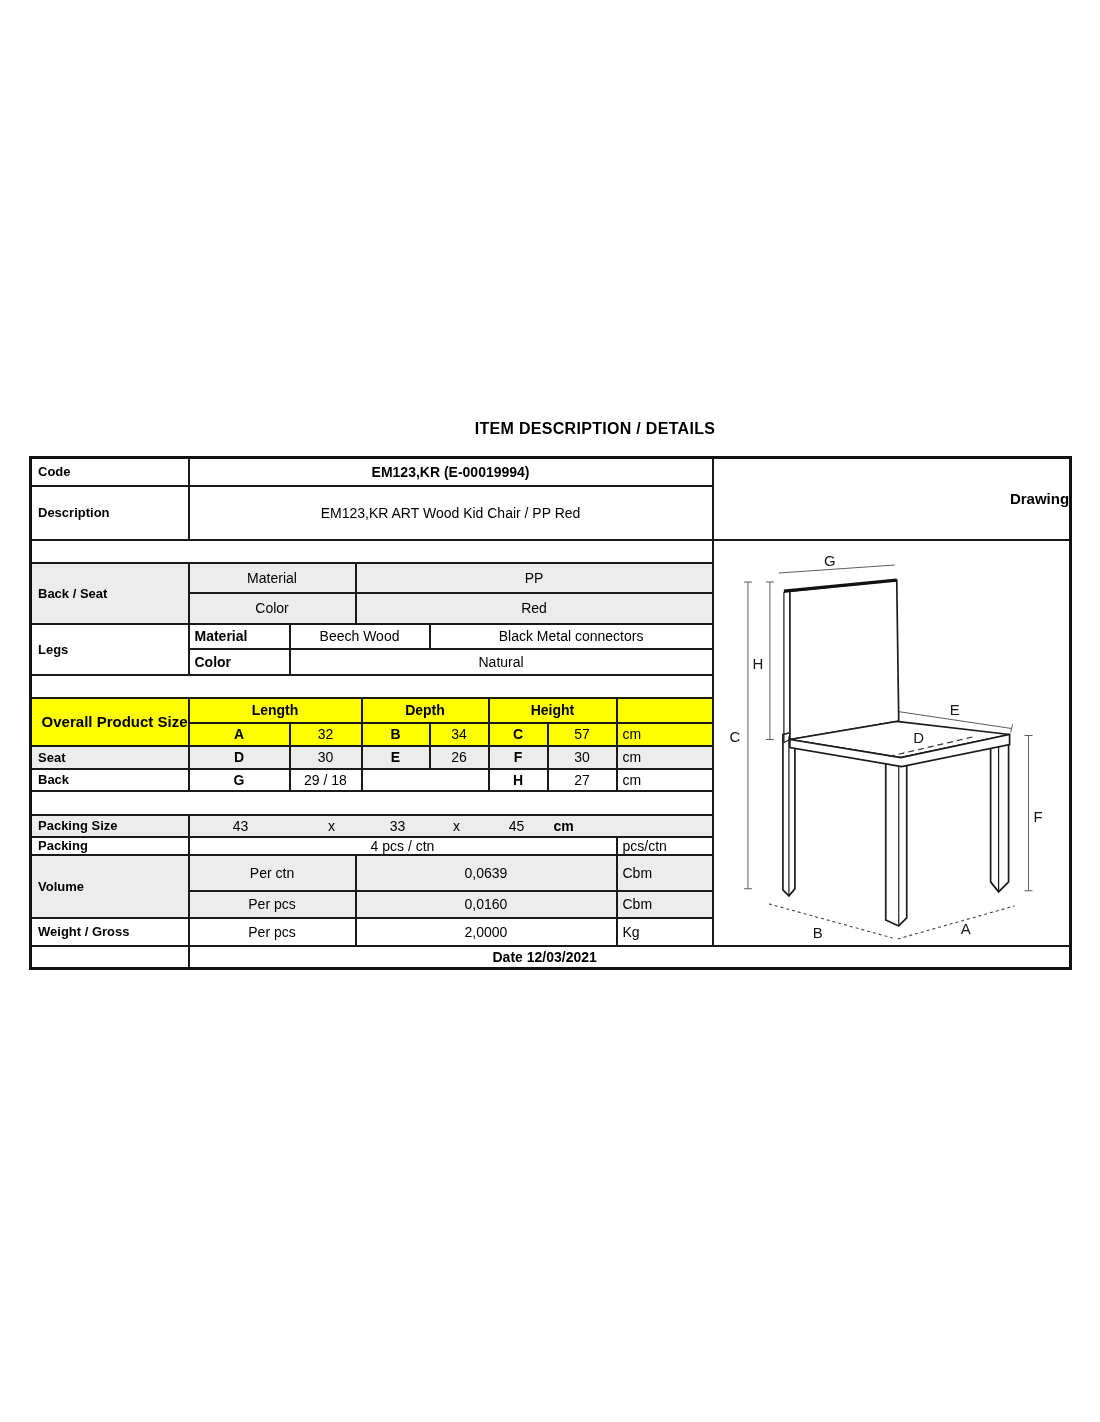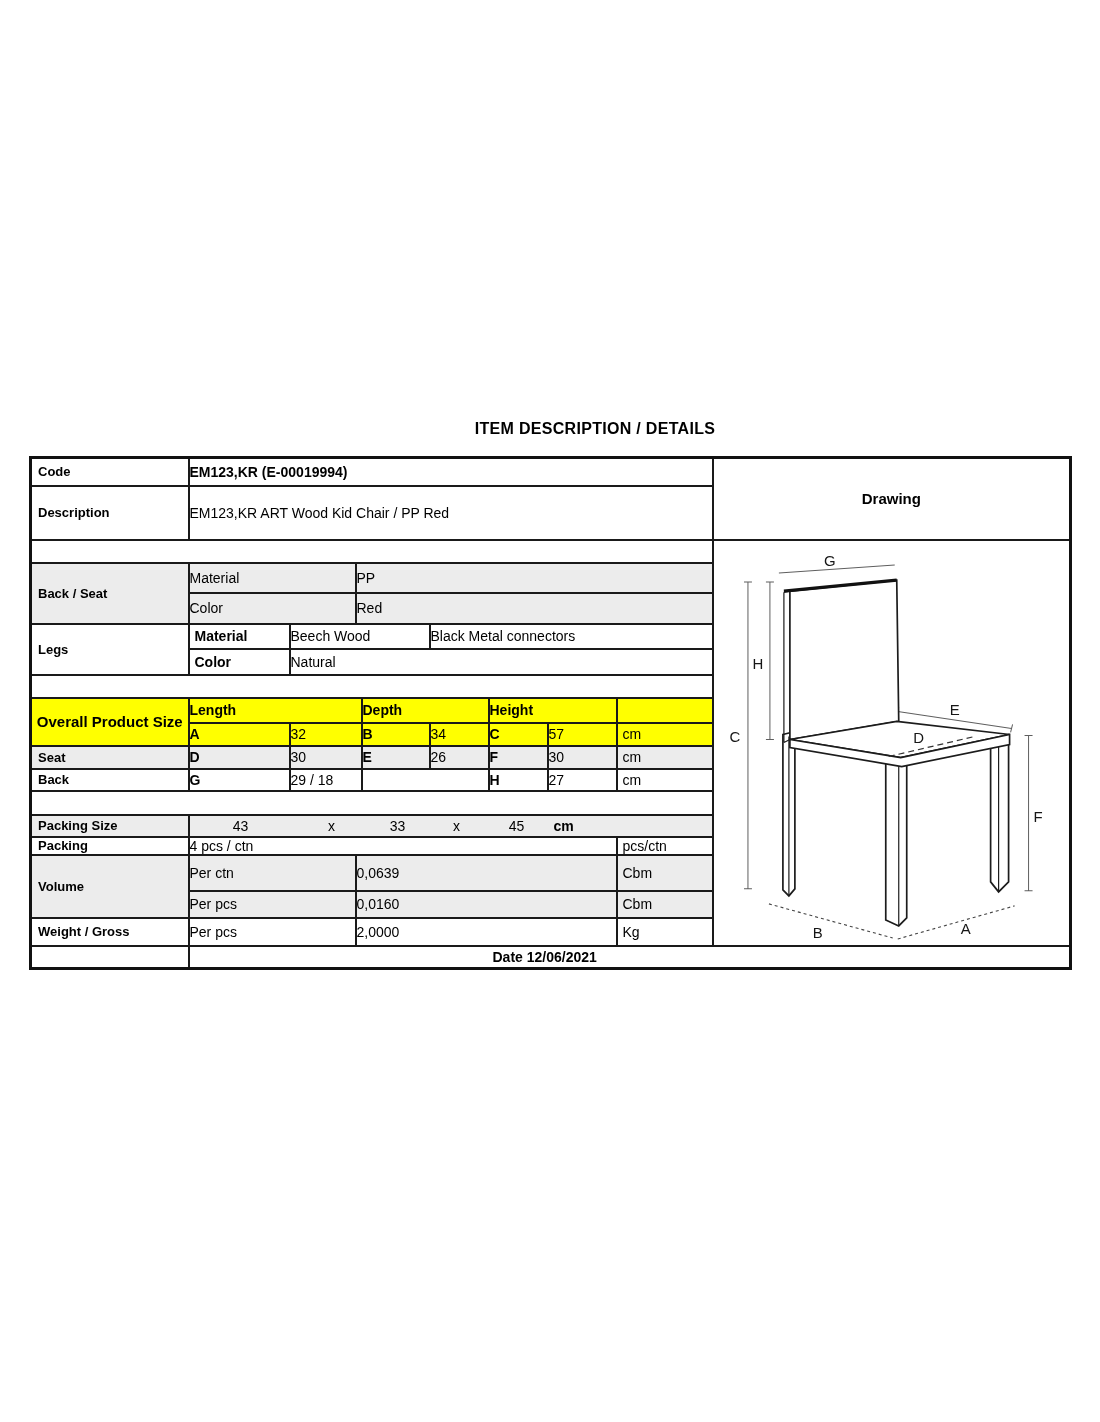--- a/index.html
+++ b/index.html
@@ -5,28 +5,28 @@
   html,body{margin:0;padding:0;background:#fff;}
   .page{position:relative;width:1100px;height:1422px;background:#ffffff;overflow:hidden;
         font-family:"Liberation Sans",sans-serif;color:#000;}
   .doc-title{position:absolute;top:420px;left:0;width:1100px;text-align:center;
              font-size:16px;font-weight:bold;letter-spacing:.3px;padding-left:45px;}
   table.spec{position:absolute;left:29px;top:456px;width:1041px;border-collapse:collapse;
              table-layout:fixed;border:3px solid #111;}
   td{border:2px solid #1a1a1a;padding:0;vertical-align:middle;font-size:14px;
      overflow:hidden;white-space:nowrap;}
   .lab{font-weight:bold;text-align:left;padding-left:6px;font-size:13px;}
-  .ctr{}
+  .ctr{text-align:center;}
   .b{font-weight:bold;}
   .unit{text-align:left;padding-left:5px;}
   .gray{background:#ececec;}
   .yellow{background:#ffff00;}
-  .wraplab{white-space:normal;line-height:1.15;text-align:center;font-weight:bold;font-size:15px;}
+  .wraplab{white-space:normal;line-height:1.15;text-align:right;font-weight:bold;font-size:15px;}
   .subl{padding-left:5px;font-weight:bold;}
-  .drawhead{text-align:center;font-weight:bold;font-size:15px;}
+  .drawhead{text-align:right;font-weight:bold;font-size:15px;}
   .drawcell{position:relative;padding:0;}
   .drawcell svg{position:absolute;left:0;top:0;width:100%;height:100%;}
   .packdims{position:relative;height:100%;}
   .packdims span{position:absolute;top:50%;transform:translate(-50%,-50%);}
   .datecell{text-align:left;padding-left:303px;font-weight:bold;}
   .chair-line{stroke:#5f5f5f;stroke-width:1;fill:none;}
   .chair-edge{stroke:#1c1c1c;stroke-width:1.7;fill:#fff;}
   .chair-mid{stroke:#1c1c1c;stroke-width:1.2;fill:none;}
   .dim-label{font-family:"Liberation Sans",sans-serif;font-size:15px;fill:#161616;}
 </style>
@@ -203,17 +203,17 @@
 
     <tr style="height:28px">
       <td class="lab">Weight / Gross</td>
       <td colspan="2" class="ctr">Per pcs</td>
       <td colspan="5" class="ctr">2,0000</td>
       <td class="unit">Kg</td>
     </tr>
 
     <tr style="height:23px">
       <td></td>
-      <td colspan="9" class="datecell">Date 12/06/2021</td>
+      <td colspan="9" class="datecell">Date 12/03/2021</td>
     </tr>
   </tbody>
     </table>
 </div>
 
 </body></html>

